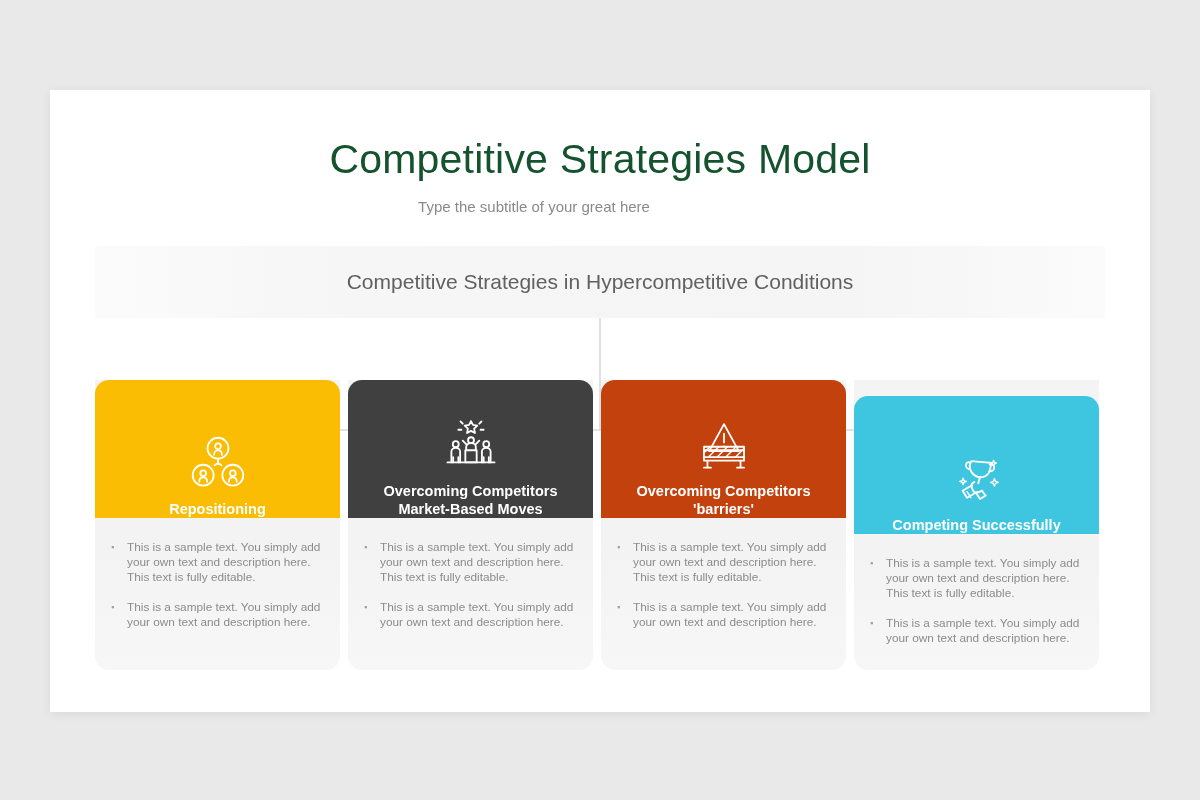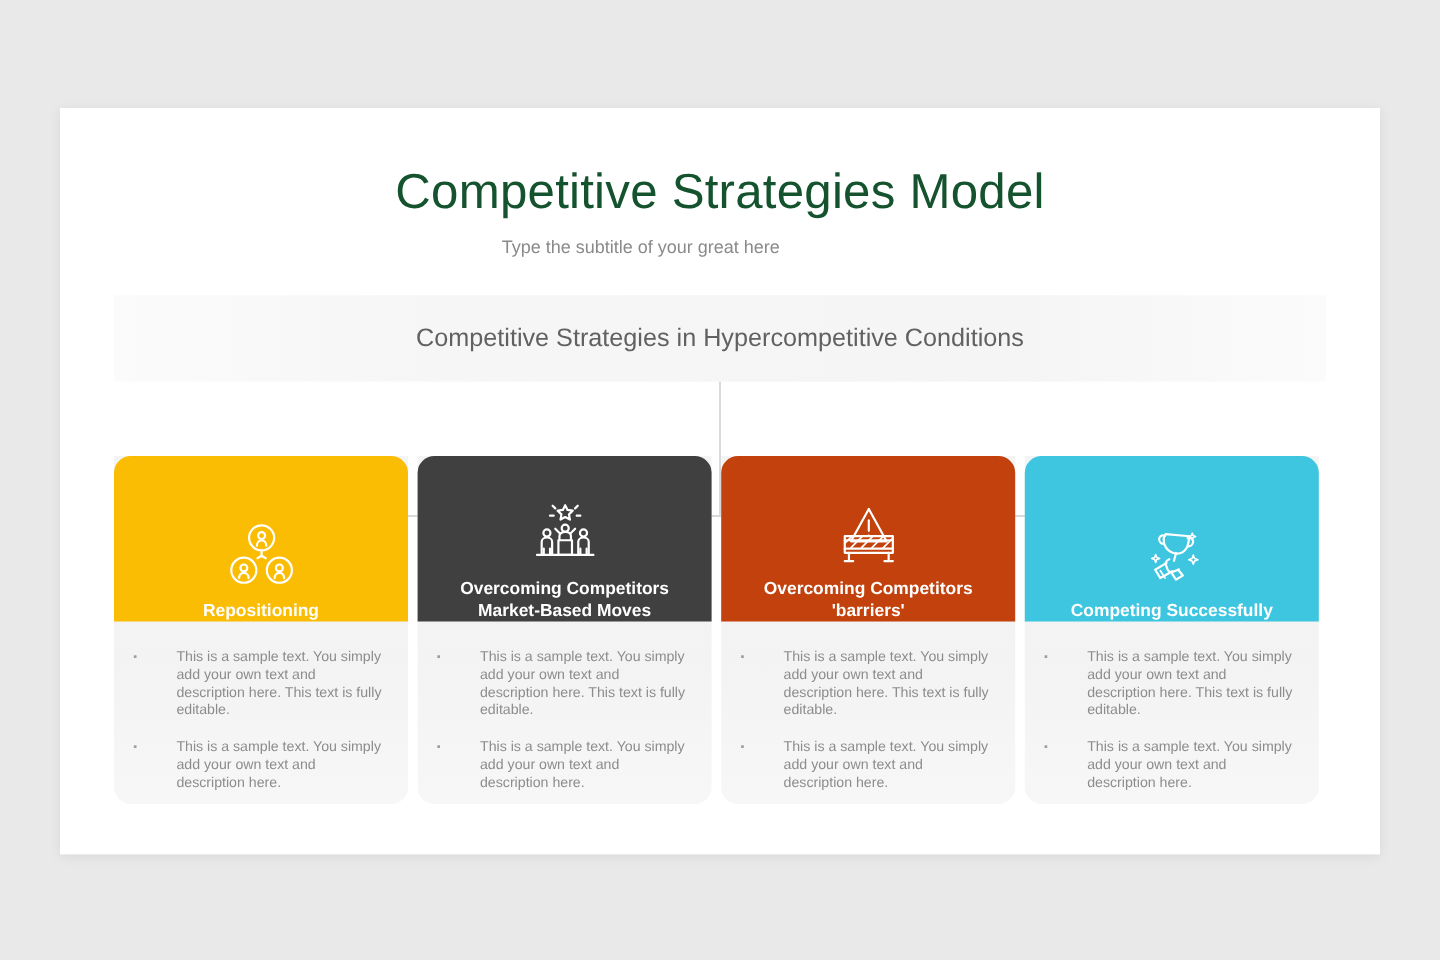--- a/index.html
+++ b/index.html
@@ -125,21 +125,20 @@
     color: #9e9e9e;
     font-size: 9px;
     line-height: 15px;
     width: 16px;
     flex: 0 0 16px;
   }
   .bullet-text {
     color: #8c8c8c;
     font-size: 11.8px;
     line-height: 14.8px;
-    margin-left: 20px;
   }
 
 </style>
 </head>
 <body>
 
 <div id="slide">
 
   <div class="title">Competitive Strategies Model</div>
   <div class="subtitle">Type the subtitle of your great here</div>
@@ -257,21 +256,21 @@
         </div>
         <div class="bullet">
           <span class="bullet-marker">▪</span>
           <span class="bullet-text">This is a sample text. You simply add your own text and description here.</span>
         </div>
       </div>
     </div>
 
     <div class="column">
       <div class="col-panel"></div>
-      <div class="card" style="background:#3ec6e0;">
+      <div class="card" style="background:#3ec6e0;margin-top:16px;">
         <div class="card-icon">
           <svg viewBox="0 0 64 62" width="56" height="54" fill="none" stroke="#ffffff" stroke-width="2.1" stroke-linecap="round" stroke-linejoin="round">
             <path d="M24 13c-1.5 7 2.5 13.5 9 15.5 6.5 2 12.5-1.5 14-8.5l1.5-7.5-23-2z"></path>
             <path d="M46.5 14.5c2.5-1 5 0 5.3 2.6.3 2.6-1.7 4.8-4.3 5.2"></path>
             <path d="M24.8 12.3c-2.4-1.2-4.9-.4-5.4 2.1-.5 2.5 1.2 4.9 3.8 5.5"></path>
             <path d="m35.5 28.5-2 7.5"></path>
             <path d="M29 34.5c-2.5 1-4 3.2-3.2 5.4l1.5 4.2c.8 2.2 3.4 3.2 5.9 2.2l5-2"></path>
             <path d="m26.5 38-11 6.5 5 8L32 46"></path>
             <path d="M37.5 44.5 42 50l-6.5 4-4-6"></path>
             <path d="M20.5 45.5 25 52.5" stroke-width="1.6"></path>

